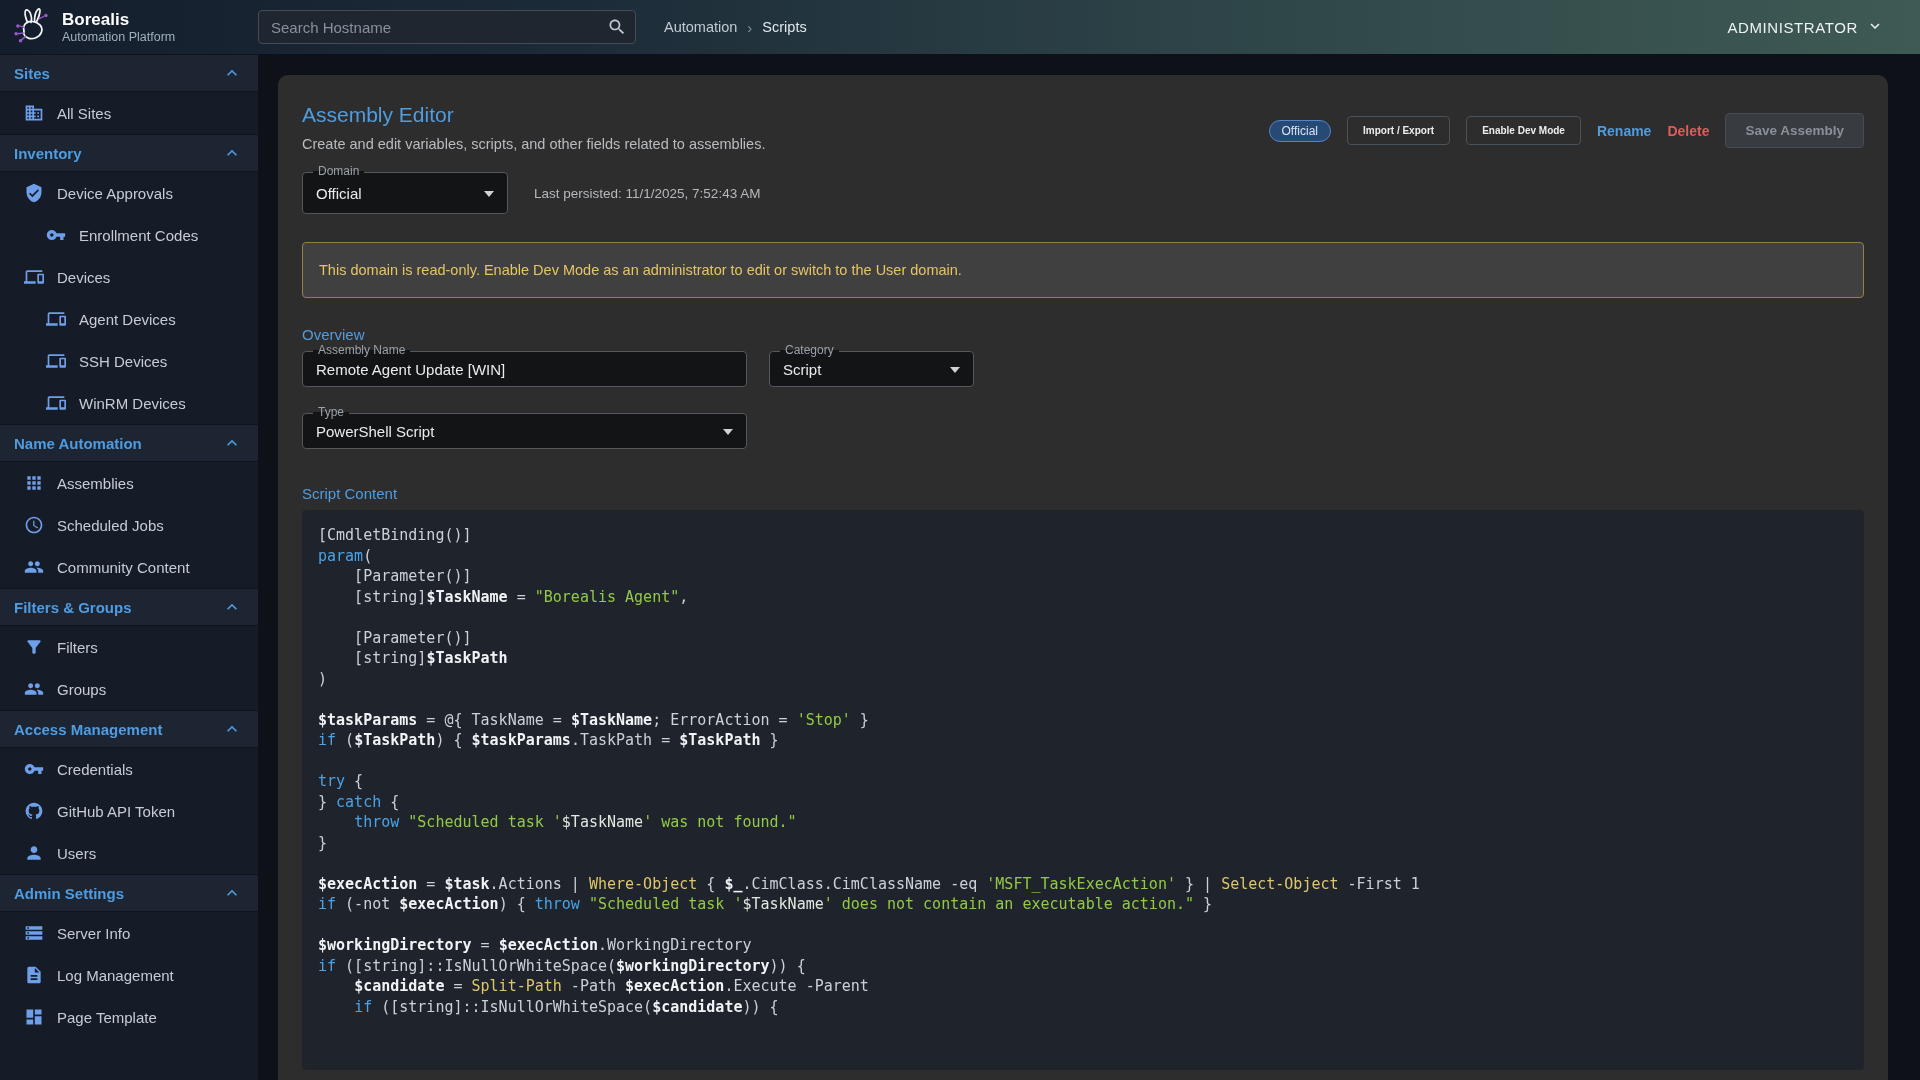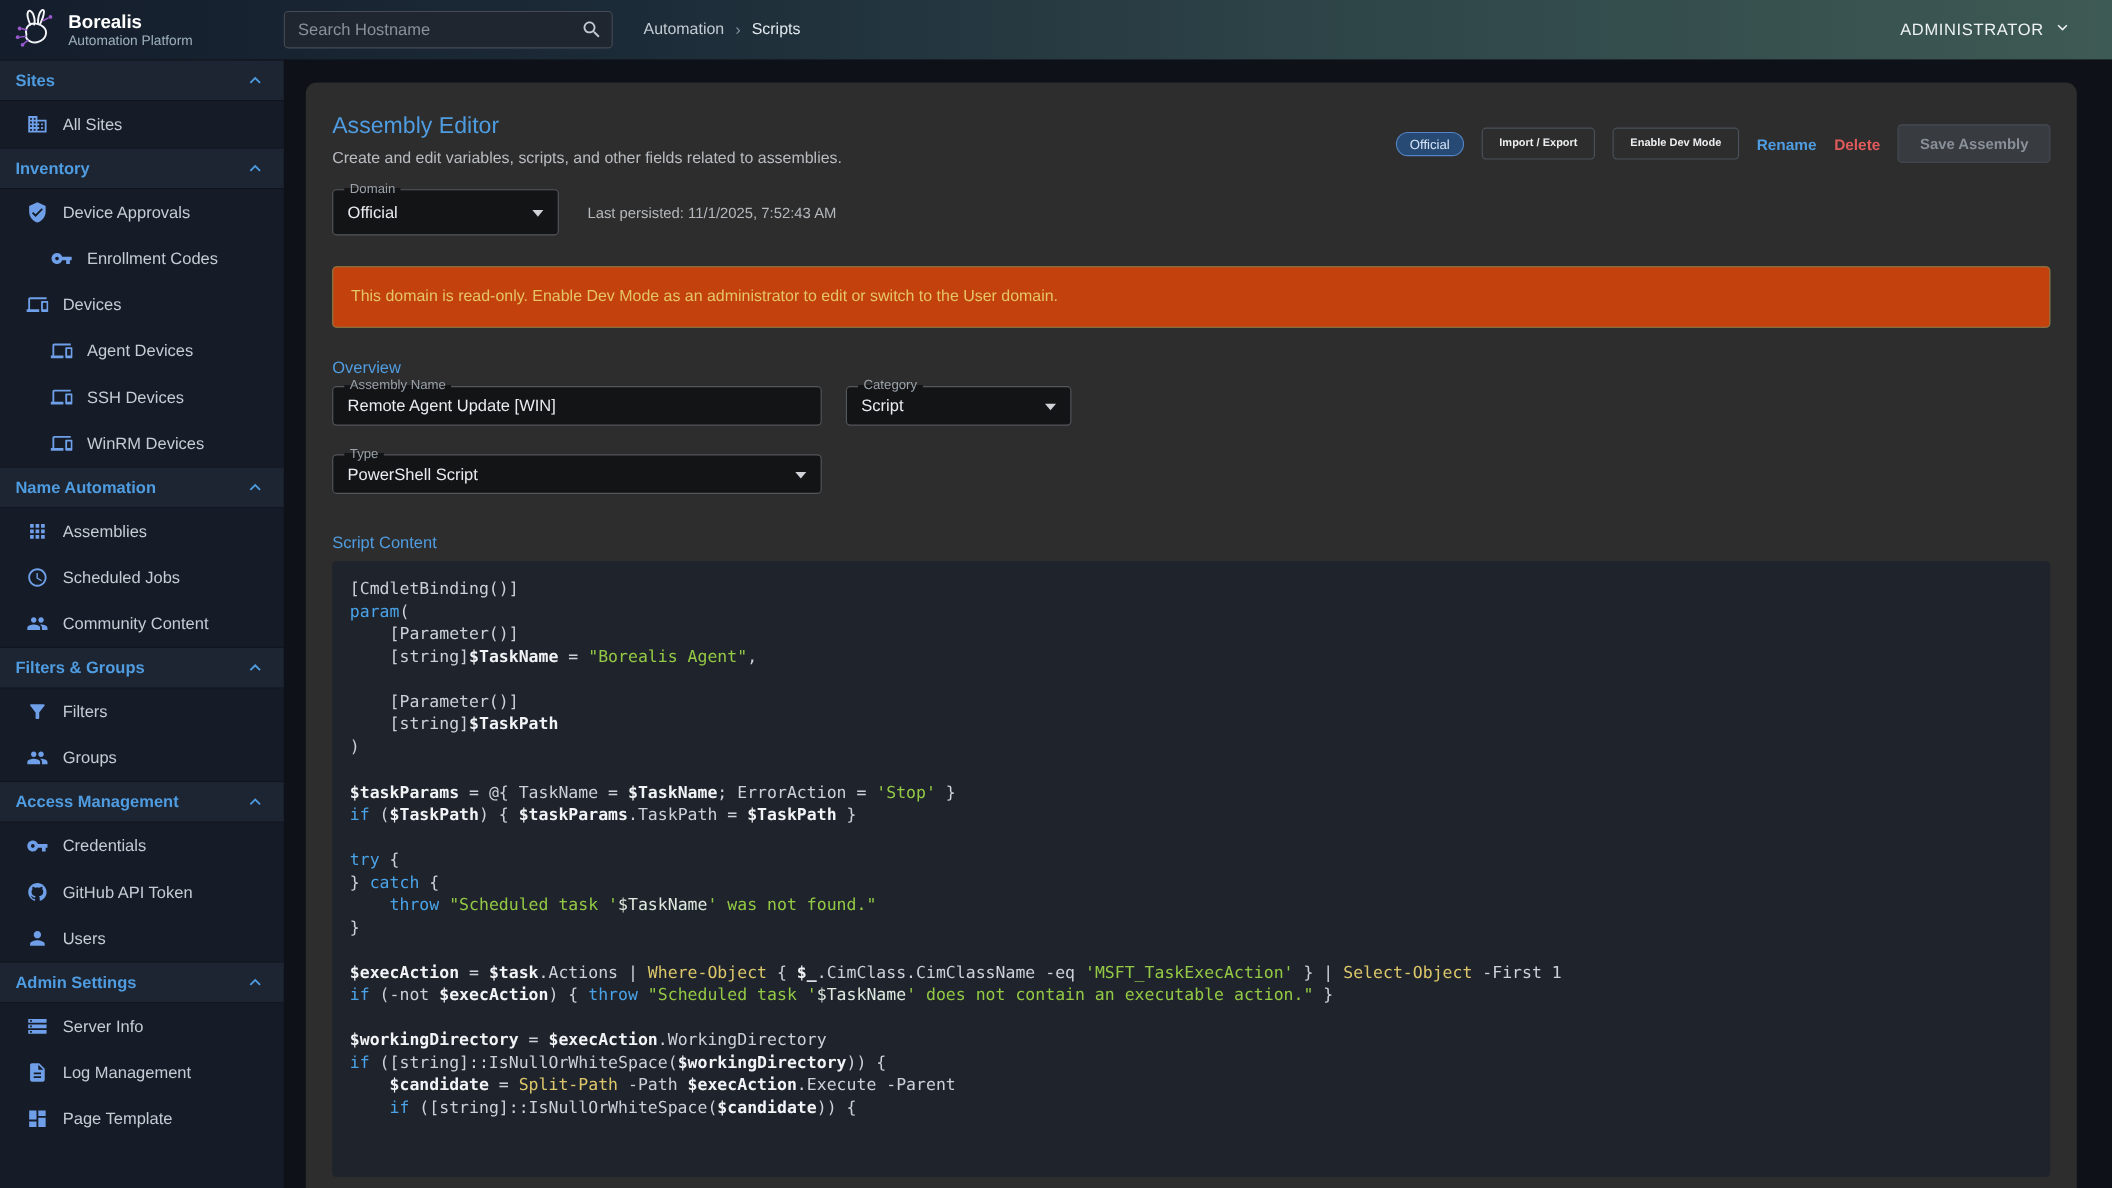--- a/index.html
+++ b/index.html
@@ -6,21 +6,21 @@
   html,body { width:1920px; height:1080px; overflow:hidden; background:#0e1117;
               font-family:"Liberation Sans", sans-serif; }
 
   
   .topbar { height:54px; display:flex; align-items:center;
     background:linear-gradient(90deg,#141d2b 0%,#1c2b38 30%,#2f4649 65%,#3e5a54 100%); }
   .brand { width:258px; display:flex; align-items:center; gap:10px; padding-left:10px; flex:0 0 258px; }
   .brand-titles { display:flex; flex-direction:column; line-height:1.15; }
   .brand-name { color:#fff; font-weight:700; font-size:17px; }
   .brand-sub { color:#9fb0bf; font-size:12.5px; }
-  .searchbox { position:relative; width:299px; height:34px; }
+  .searchbox { position:relative; width:378px; height:34px; }
   .searchbox input { width:100%; height:100%; background:#20262f; border:1px solid #454b54;
     border-radius:4px; color:#dfe4ea; font-size:15px; padding:0 36px 0 12px;
     font-family:"Liberation Sans",sans-serif; }
   .searchbox input::placeholder { color:#8a919c; }
   .search-ic { position:absolute; right:9px; top:7px; color:#c3c9d1; }
   .breadcrumb { display:flex; align-items:center; gap:10px; margin-left:28px; font-size:14.5px; }
   .bc-1 { color:#c2cbd3; } .bc-sep { color:#7f94a0; font-size:15px; } .bc-2 { color:#e2e8ed; }
   .usermenu { margin-left:auto; margin-right:36px; display:flex; align-items:center; gap:8px;
     color:#eef2f4; font-size:15px; letter-spacing:.6px; cursor:pointer; }
 
@@ -61,21 +61,21 @@
   .field { position:relative; background:#131416; border:1px solid #54575c; border-radius:4px; }
   .field-label { position:absolute; top:-9px; left:10px; font-size:12px; color:#9aa2aa;
     padding:0 5px; background:linear-gradient(to bottom,#2d2d2d 50%,#131416 50%); }
   .field-value { color:#e9ecef; font-size:15px; }
   .select { height:42px; display:flex; align-items:center; padding:0 34px 0 13px; cursor:pointer; }
   .select.small { height:36px; }
   .caret { position:absolute; right:13px; top:50%; margin-top:-2px; width:0; height:0;
     border-left:5px solid transparent; border-right:5px solid transparent; border-top:6px solid #cfd3d8; }
   .persisted { color:#b5b8bc; font-size:13.5px; }
 
-  .warning { margin-top:28px; background:#c2410c; border:1px solid #93804a; border-radius:4px;
+  .warning { margin-top:28px; background:#404040; border:1px solid #93804a; border-radius:4px;
     color:#e5c566; font-size:14.5px; padding:27px 16px; height:44px; display:flex; align-items:center; }
 
   .section-label { color:#4f9ce0; font-size:15px; margin-top:28px; }
   .form-grid { margin-top:8px; display:grid; grid-template-columns:445px 205px; column-gap:22px;
     row-gap:26px; align-items:start; }
   .input-like { height:36px; display:flex; align-items:center; padding:0 13px; }
   .textarea-like { height:90px; padding:20px 14px 0; }
   .textarea-like .field-value { line-height:1.55; display:block; }
 
   .code-panel { margin-top:8px; background:#1f242c; border-radius:4px; height:560px;

